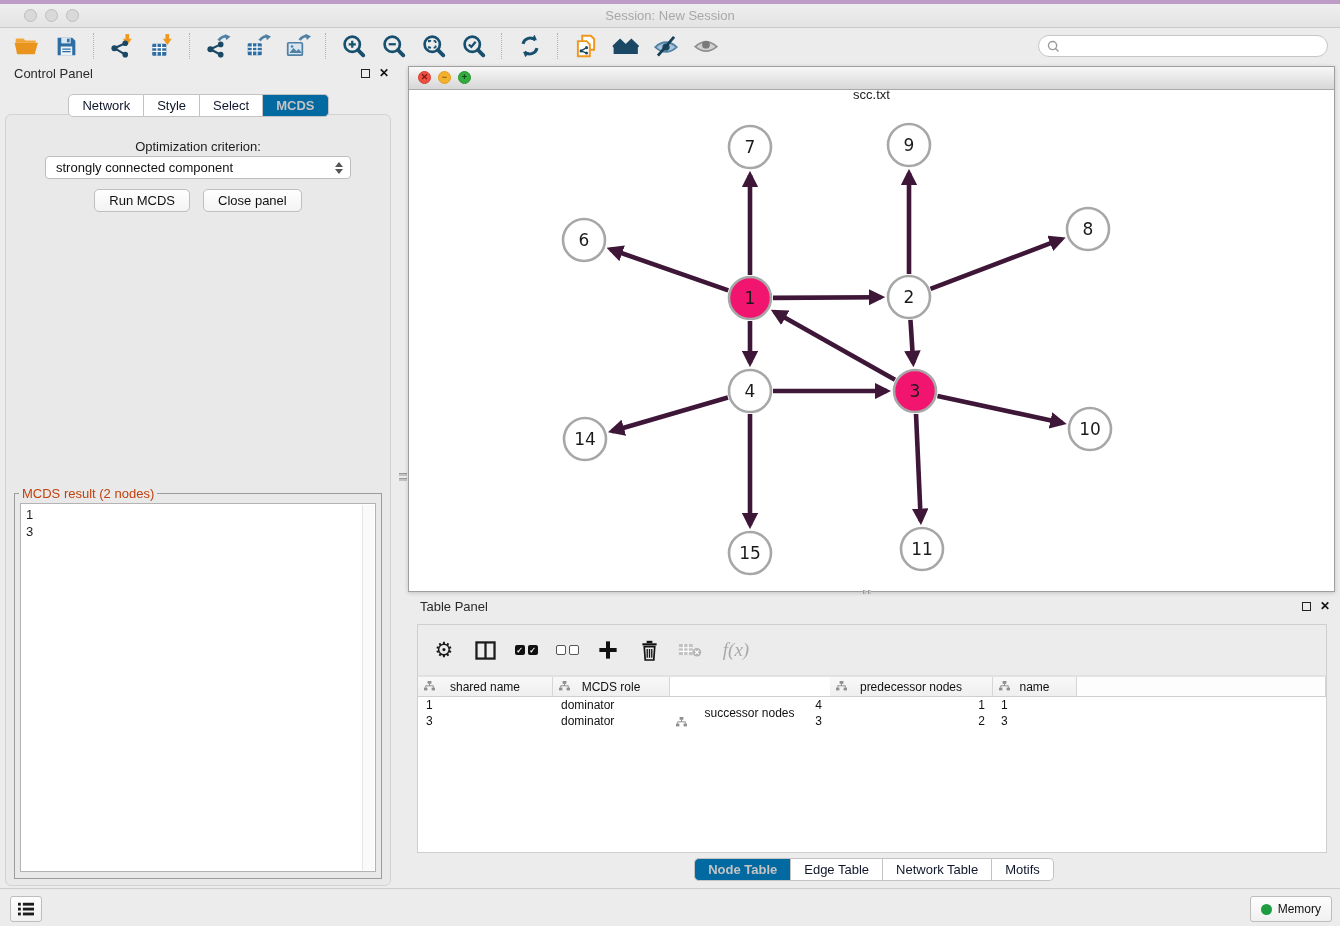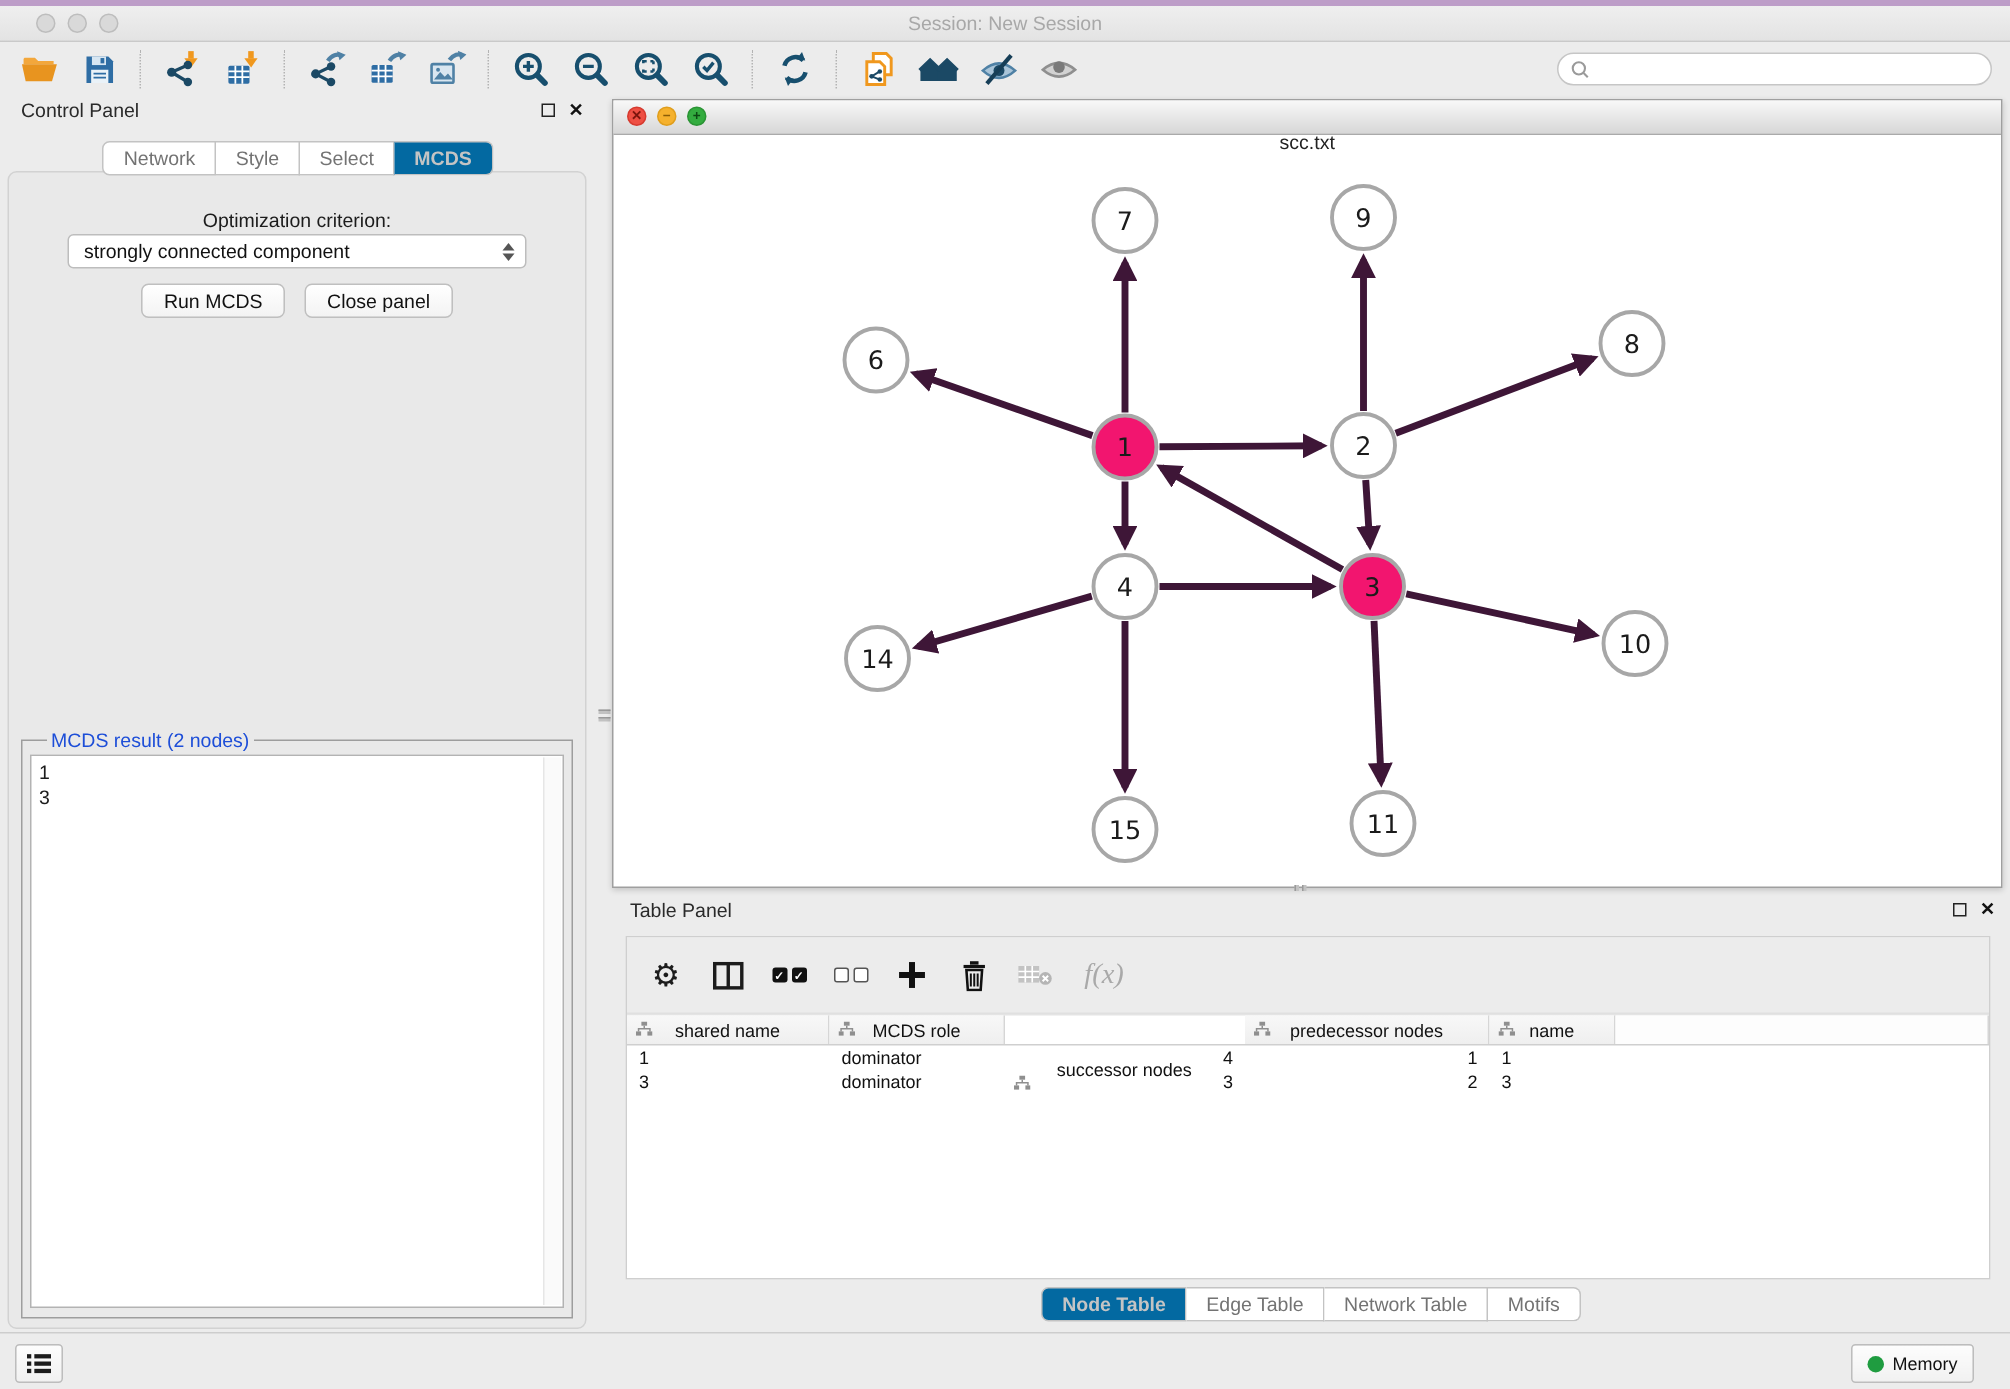--- a/index.html
+++ b/index.html
@@ -23,40 +23,40 @@
   .searchbox{position:absolute;right:12px;top:7px;width:290px;height:22px;background:#fff;
     border:1px solid #c6c6c6;border-radius:12px;display:flex;align-items:center;padding:0 8px;box-sizing:border-box;}
   .searchbox input{border:0;outline:0;flex:1;font-size:12px;font-family:inherit;background:transparent;margin-left:5px;}
   
   .control-panel{position:absolute;left:0;top:64px;width:397px;bottom:38px;}
   .panel-head{position:absolute;top:2px;left:14px;font-size:13px;color:#2a2a2a;}
   .panel-icons{position:absolute;top:4px;right:8px;display:flex;gap:9px;align-items:center;}
   .ico-float{width:9px;height:9px;border:1.5px solid #222;box-sizing:border-box;display:inline-block;}
   .ico-close{font-size:12px;font-weight:bold;color:#111;line-height:11px;}
   .segbar{position:absolute;top:30px;left:0;right:0;display:flex;justify-content:center;z-index:2;}
-  .seg{font-size:13px;padding:3px 13px;background:#fff;border:1px solid #c3c3c3;border-left-width:0;color:#737373;}
+  .seg{font-size:13px;padding:3px 13px;background:#fff;border:1px solid #c3c3c3;border-left-width:0;color:#0f172a;}
   .seg:first-child{border-left-width:1px;border-radius:5px 0 0 5px;}
   .seg:last-child{border-radius:0 5px 5px 0;}
   .seg-active{background:#0369a1;color:#c4c4c4;font-weight:bold;}
   .cp-box{position:absolute;left:5px;right:6px;top:50px;bottom:2px;background:#e9e9e9;
     border:1px solid #d2d2d2;border-radius:6px;}
   .opt-label{position:absolute;top:24px;left:0;right:0;text-align:center;font-size:13px;color:#1c1c1c;}
   .dropdown{position:absolute;top:41px;left:39px;right:39px;height:23px;background:#fff;
     border:1px solid #bdbdbd;border-radius:4px;display:flex;align-items:center;padding:0 4px 0 10px;box-sizing:border-box;}
   .dropdown .dd-label{flex:1;font-size:13px;color:#111;}
   .dd-arrows{display:flex;flex-direction:column;align-items:center;gap:2px;padding-right:3px;}
   .dd-arrows i{display:block;width:0;height:0;border-left:4px solid transparent;border-right:4px solid transparent;}
   .dd-up{border-bottom:5px solid #555;}
   .dd-down{border-top:5px solid #555;}
   .btn-row{position:absolute;top:74px;left:0;right:0;display:flex;justify-content:center;gap:13px;}
   .mac-btn{font-size:13px;color:#111;background:linear-gradient(#ffffff,#f3f3f3);
     border:1px solid #bfbfbf;border-radius:5px;padding:3px 14px;font-family:inherit;}
   fieldset.result{position:absolute;left:8px;right:8px;top:371px;bottom:6px;margin:0;
     border:1px solid #9d9d9d;padding:0;background:transparent;}
-  fieldset.result legend{font-size:13px;color:#1d4ed8;margin-left:16px;padding:0 3px;}
+  fieldset.result legend{font-size:13px;color:#c2410c;margin-left:4px;padding:0 3px;}
   .result-area{position:absolute;left:5px;right:5px;top:2px;bottom:6px;background:#fff;
     border:1px solid #b3b3b3;font-size:13px;line-height:17px;padding:2px 0 0 5px;box-sizing:border-box;}
   .scroll-strip{position:absolute;top:1px;bottom:1px;right:1px;width:11px;background:#fafafa;border-left:1px solid #e6e6e6;}
   
   .split-v{position:absolute;left:399px;top:470px;width:8px;height:14px;display:flex;flex-direction:column;gap:2px;justify-content:center;}
   .split-v i{height:2px;background:#c2c2c2;border-top:1px solid #9a9a9a;}
   .split-h{position:absolute;left:860px;top:589px;width:14px;height:6px;display:flex;gap:2px;align-items:center;justify-content:center;}
   .split-h i{width:2px;height:4px;background:#c2c2c2;border-left:1px solid #9a9a9a;}
   
   .net-window{position:absolute;left:408px;top:66px;width:927px;height:526px;background:#fff;
@@ -86,21 +86,21 @@
     font-size:12px;color:#111;display:flex;align-items:center;justify-content:center;box-sizing:border-box;flex:0 0 auto;}
   .th svg{position:absolute;left:6px;top:4px;}
   .th-fill{flex:1;background:#fdfdfd;}
   .tr{display:flex;height:16px;line-height:16px;font-size:12px;color:#111;}
   .td{box-sizing:border-box;padding:0 8px;flex:0 0 auto;overflow:hidden;white-space:nowrap;}
   .tp-tabs{position:absolute;left:0;right:0;top:261px;display:flex;justify-content:center;}
   
   .statusbar{position:absolute;left:0;right:0;bottom:0;height:37px;background:#ececec;border-top:1px solid #cdcdcd;}
   .sb-left{position:absolute;left:10px;top:7px;width:30px;height:24px;background:linear-gradient(#fdfdfd,#f1f1f1);
     border:1px solid #bdbdbd;border-radius:3px;display:flex;align-items:center;justify-content:center;}
-  .sb-mem{position:absolute;right:24px;top:7px;height:24px;background:linear-gradient(#fdfdfd,#f1f1f1);
+  .sb-mem{position:absolute;right:8px;top:7px;height:24px;background:linear-gradient(#fdfdfd,#f1f1f1);
     border:1px solid #bdbdbd;border-radius:3px;display:flex;align-items:center;gap:6px;padding:0 10px;font-size:12px;color:#111;}
   .mem-dot{width:11px;height:11px;border-radius:50%;background:#1f9c40;}
 </style>
 </head>
 <body>
 
 <div class="accent"></div>
 <div class="titlebar">
   <div class="tl-group">
     <span class="tl"></span>

